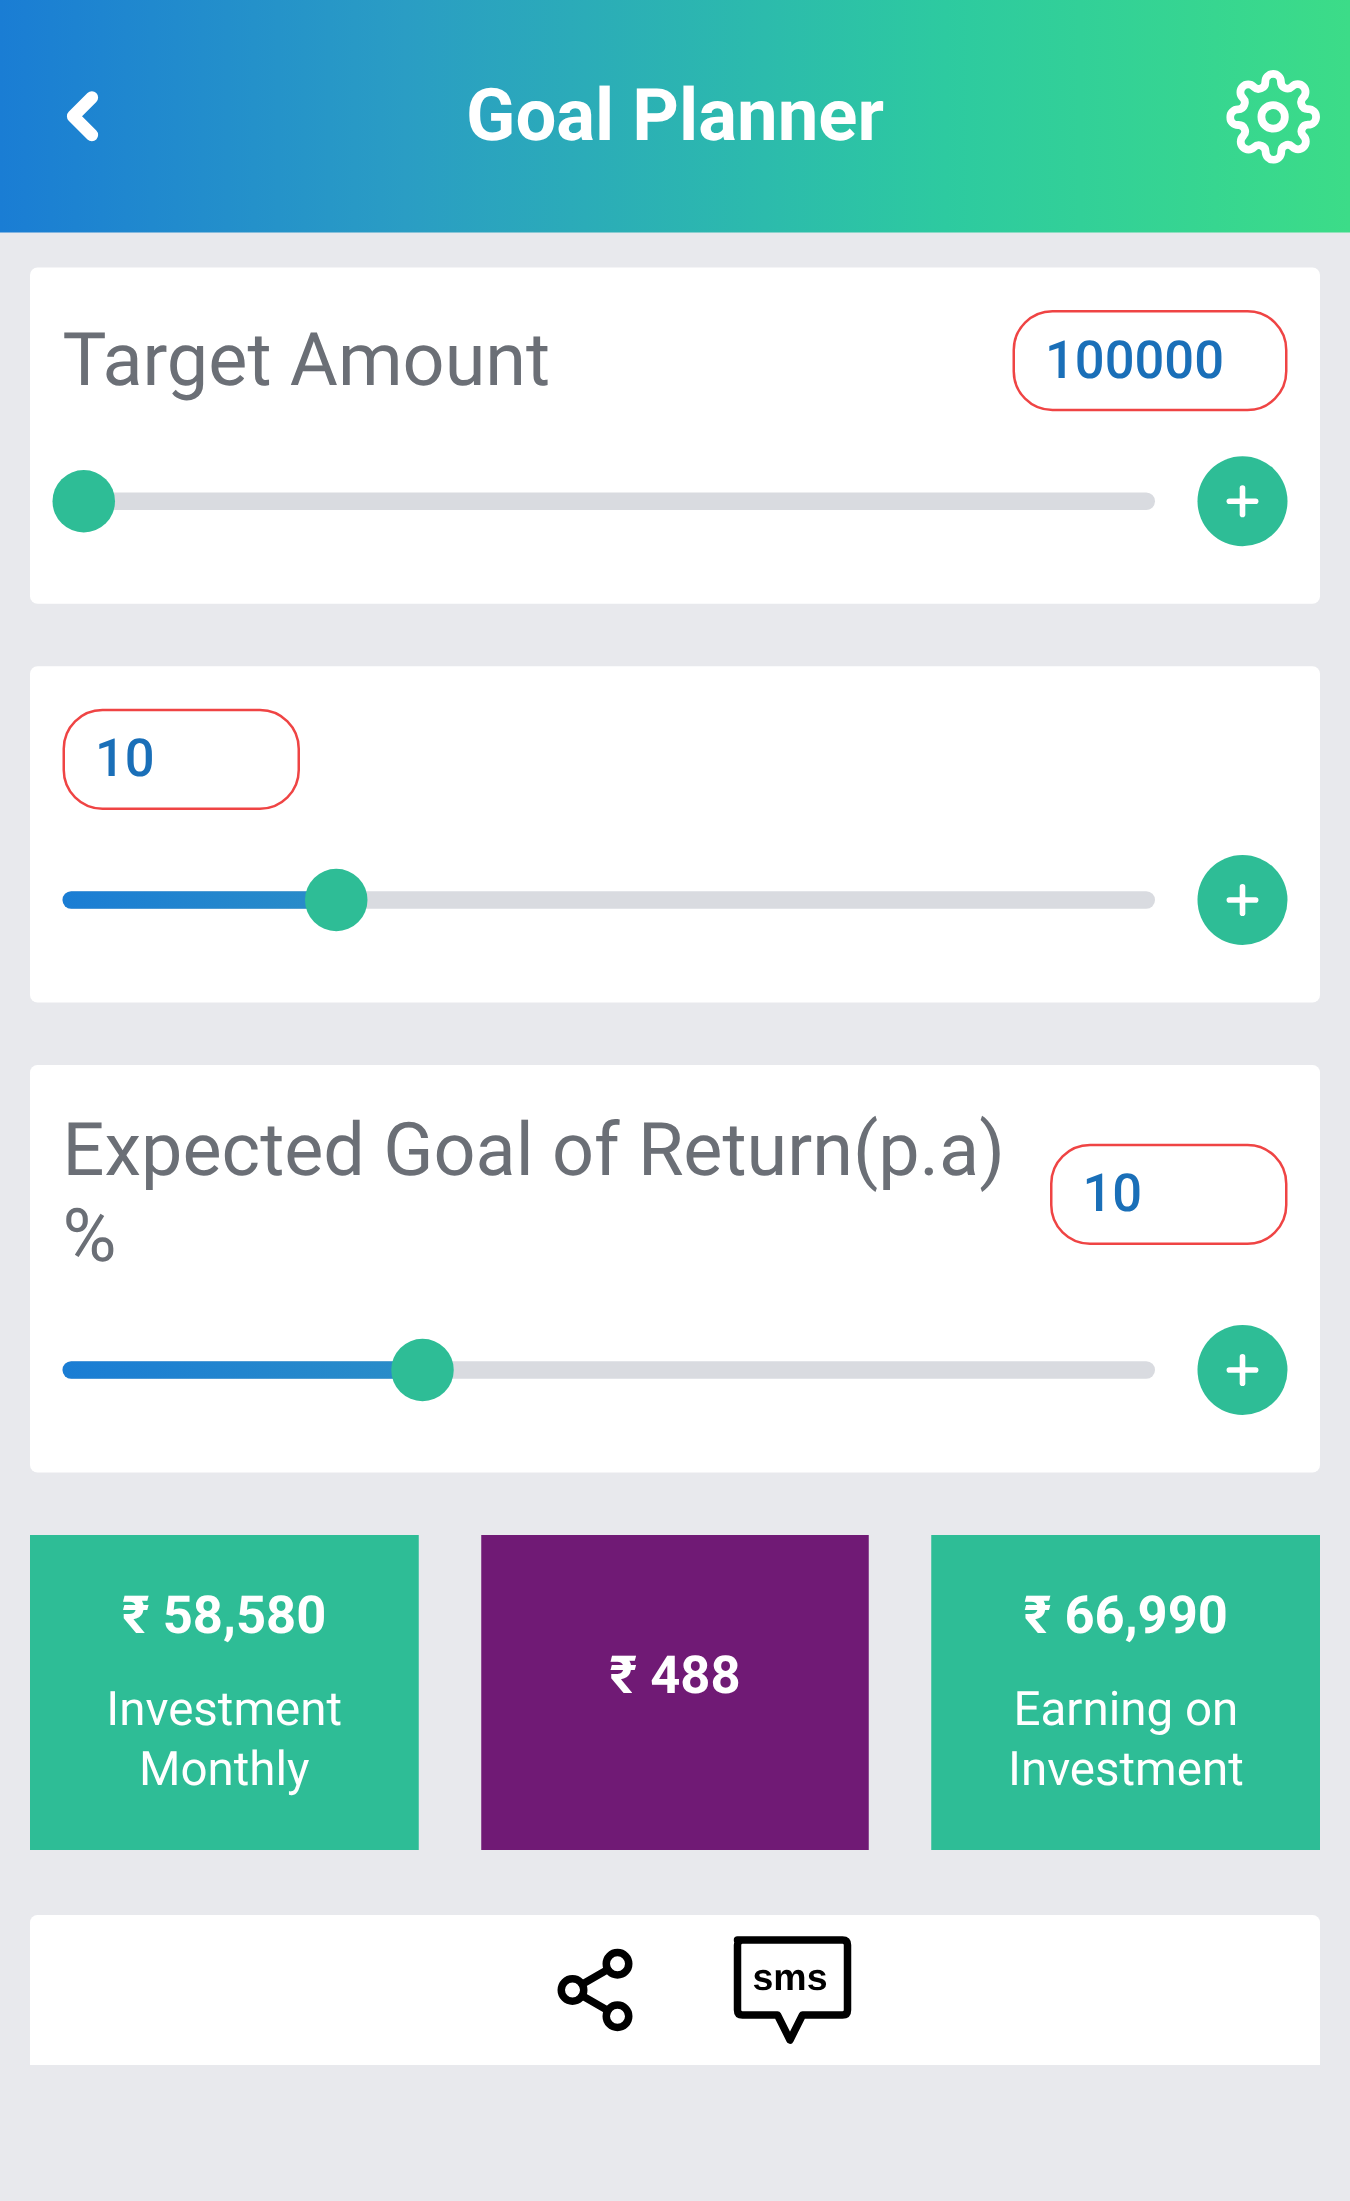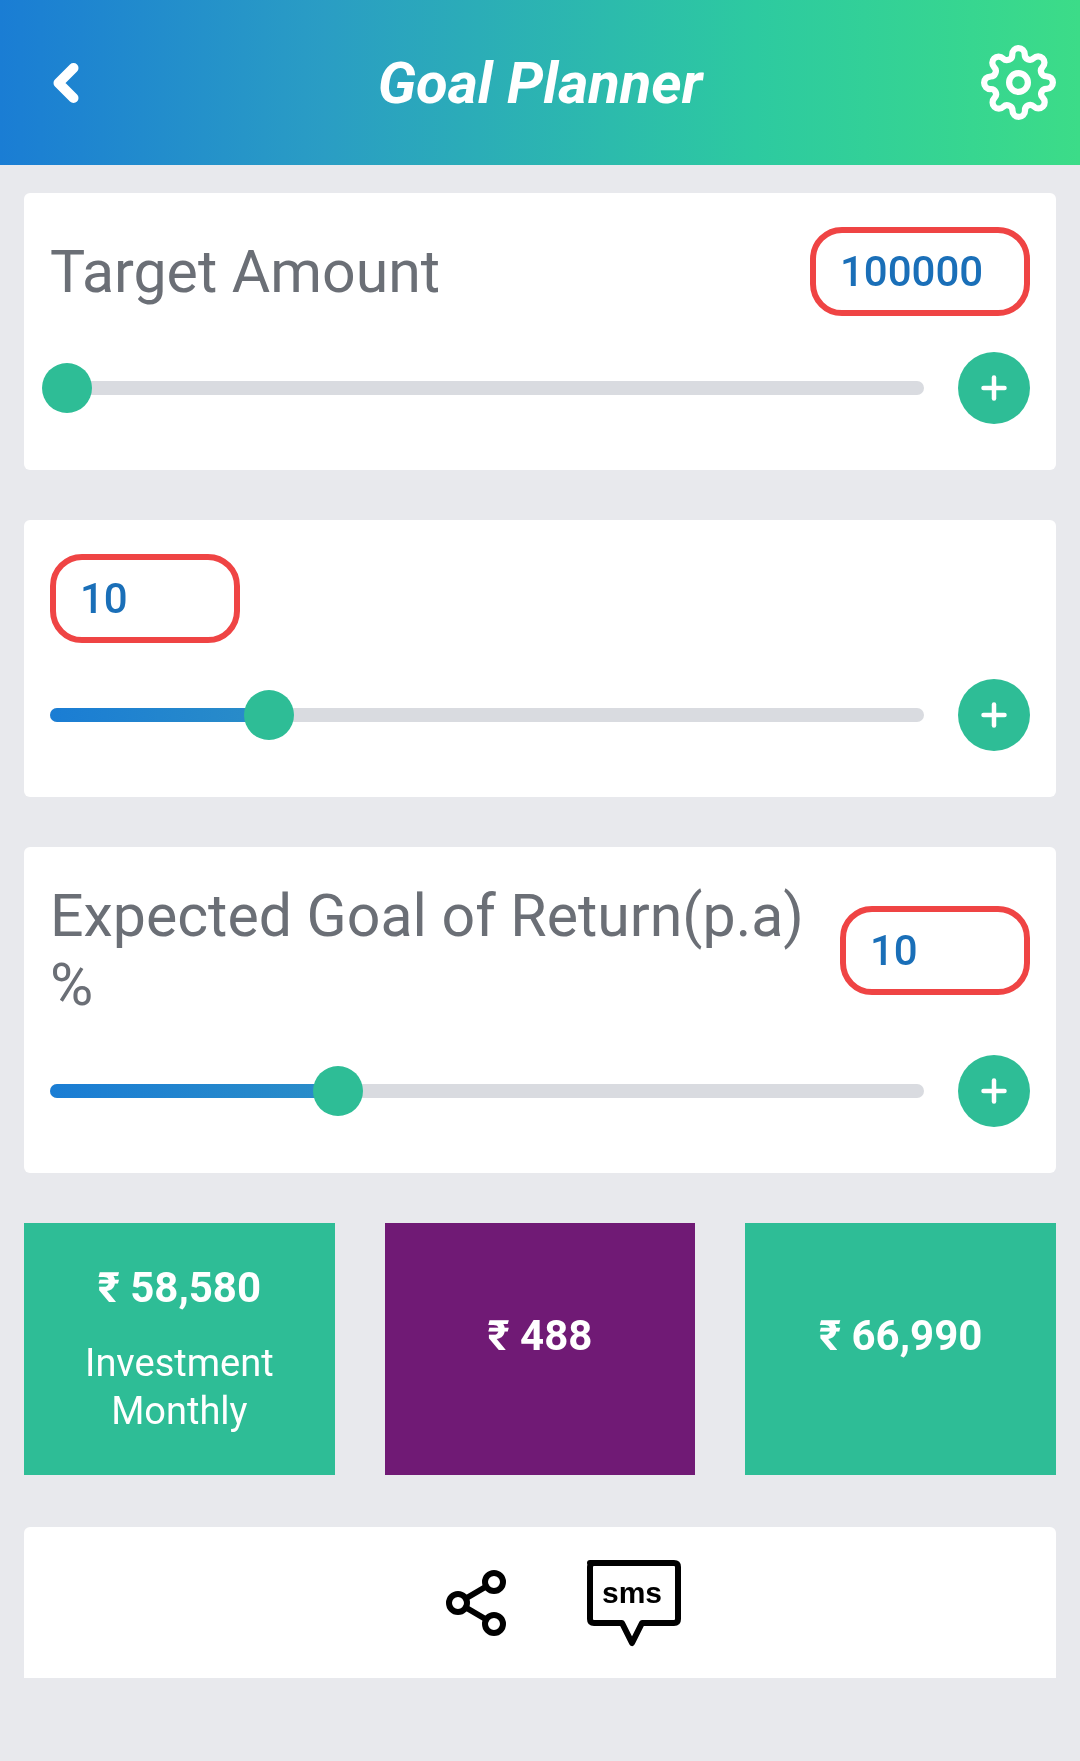--- a/index.html
+++ b/index.html
@@ -5,28 +5,27 @@
 * { box-sizing: border-box; margin: 0; padding: 0; }
 body {
   width: 1080px;
   height: 1761px;
   background: #e8e9ed;
   font-family: -apple-system, BlinkMacSystemFont, 'Segoe UI', Roboto, Arial, sans-serif;
   overflow: hidden;
 }
 .header {
   width: 100%;
-  height: 165px;
+  height: 186px;
   background: linear-gradient(90deg, #1a7dd4 0%, #2a9dc4 30%, #2dcaa0 70%, #3cdc88 100%);
   display: flex;
   align-items: center;
   justify-content: space-between;
   padding: 0 24px 0 36px;
   position: relative;
-  font-style: italic;
 }
 .back-btn {
   width: 60px;
   height: 60px;
   cursor: pointer;
 }
 .header-title {
   color: #fff;
   font-size: 58px;
   font-weight: 700;
@@ -55,21 +54,21 @@
   margin-bottom: 36px;
 }
 .card-label {
   color: #6b6f76;
   font-size: 59px;
   font-weight: 400;
 }
 .value-input {
   min-width: 190px;
   padding: 14px 24px;
-  border: 6px solid #ef4444;
+  border: 2px solid #ef4444;
   border-radius: 32px;
   font-size: 42px;
   color: #1a6fb8;
   font-weight: 500;
   outline: none;
   background: #fff;
   font-family: inherit;
 }
 .slider-row {
   display: flex;
@@ -144,21 +143,21 @@
   margin-bottom: 28px;
 }
 .result-label {
   font-size: 38px;
   font-weight: 400;
   line-height: 1.25;
 }
 .bottom-actions {
   background: #fff;
   border-radius: 6px 6px 0 0;
-  height: 151px;
+  height: 120px;
   display: flex;
   align-items: center;
   justify-content: center;
   gap: 70px;
   padding-left: 41px;
 }
 .action-btn {
   cursor: pointer;
   display: flex;
   align-items: center;
@@ -250,20 +249,21 @@
   <div class="results">
     <div class="result-card result-teal">
       <div class="result-value">₹ 58,580</div>
       <div class="result-label">Investment Monthly</div>
     </div>
     <div class="result-card result-blue">
       <div class="result-value">₹ 488</div>
     </div>
     <div class="result-card result-teal">
       <div class="result-value">₹ 66,990</div>
+      <div class="result-label">Earning on Investment</div>
     </div>
   </div>
 
   <div class="bottom-actions">
     <div class="action-btn">
       <svg width="72" height="80" viewBox="0 0 24 24" fill="none" stroke="#000" stroke-width="2" stroke-linecap="round" stroke-linejoin="round">
         <circle cx="18" cy="5" r="3"></circle>
         <circle cx="6" cy="12" r="3"></circle>
         <circle cx="18" cy="19" r="3"></circle>
         <line x1="8.59" y1="13.51" x2="15.42" y2="17.49"></line>

